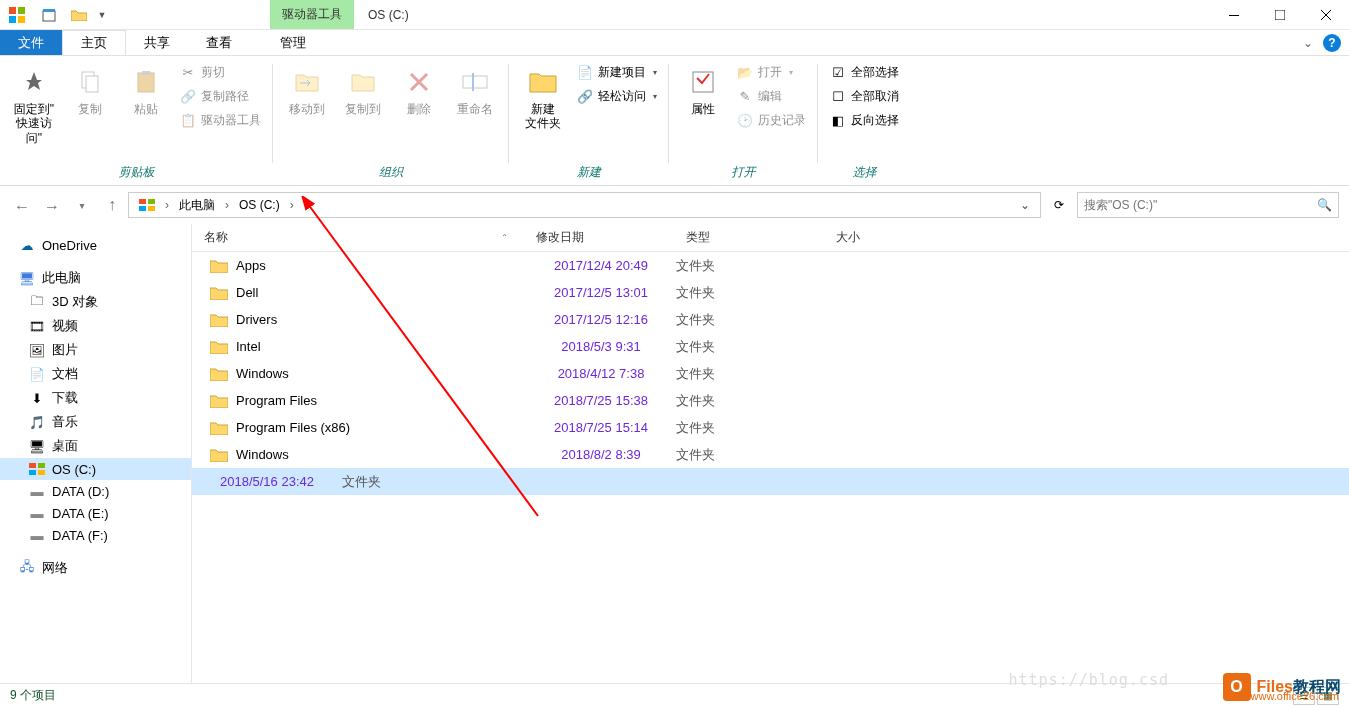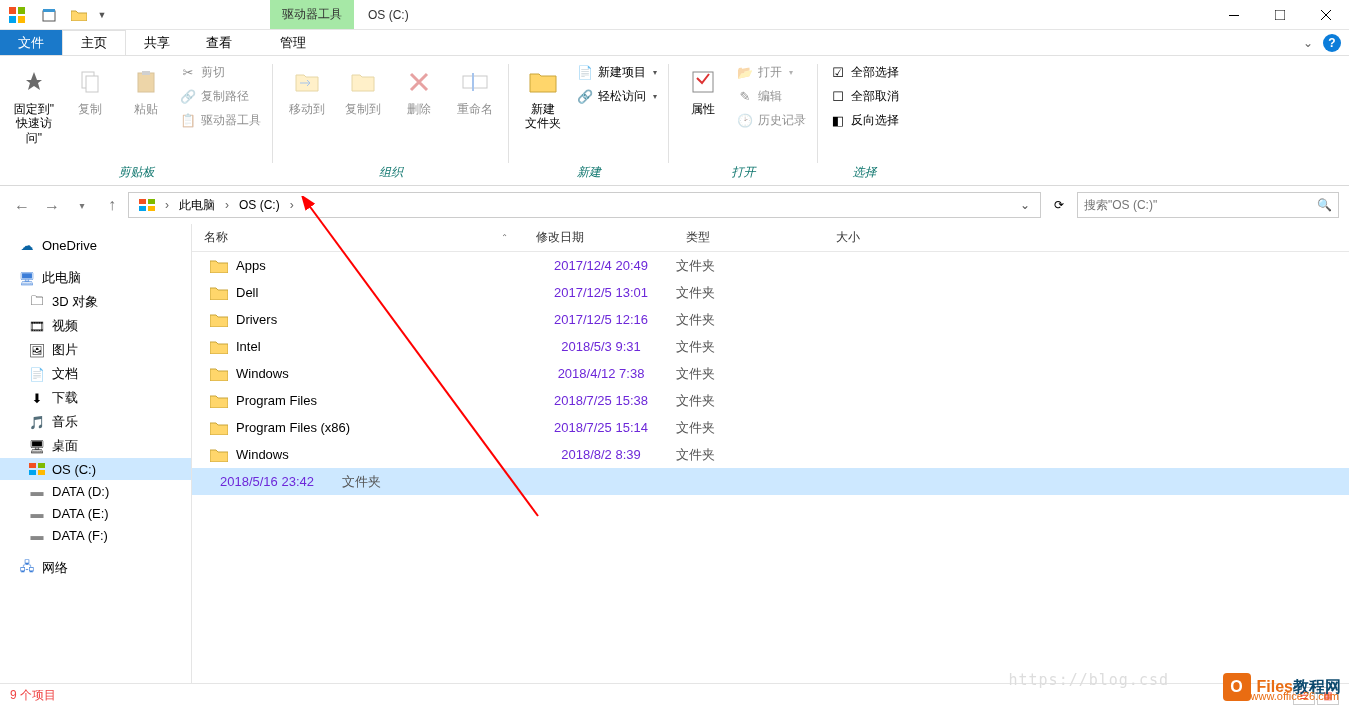--- a/index.html
+++ b/index.html
@@ -72,21 +72,21 @@
 .row { display:flex; align-items:center; height:27px; font-size:13px; }
 .row.selected { background:#cde8ff; }
 .row .c-name { width:334px; display:flex; align-items:center; gap:8px; padding-left:18px; }
 .row .c-date { width:150px; color:#6d28d9;text-align:center; }
 .row .c-type { width:150px; color:#555; }
 .row .c-size { width:120px; color:#555; }
 .folder-ico { width:18px; height:14px;}
 .sort-ind { font-size:8px; color:#666; margin-left:auto; margin-right:8px; }
 
 
-.statusbar { height:24px; border-top:1px solid #e5e5e5; display:flex; align-items:center; padding:0 10px; font-size:12px; color:#ef4444; }
+.statusbar { height:24px; border-top:1px solid #e5e5e5; display:flex; align-items:center; padding:0 10px; font-size:12px; color:#14532d; }
 .statusbar .views { margin-left:auto; display:flex; gap:2px; }
 .statusbar .vbtn { width:22px; height:18px; border:1px solid #ccc; display:flex; align-items:center; justify-content:center; font-size:10px; }
 
 
 .arrow { position:absolute; pointer-events:none; z-index:50; }
 
 
 .watermark { position:absolute; right:8px; bottom:6px; display:flex; align-items:center; gap:6px; z-index:60; }
 .watermark .logo { width:28px; height:28px; background:#e96c12; border-radius:4px; color:#fff; font-weight:bold; display:flex; align-items:center; justify-content:center; font-size:16px; }
 .watermark .txt1 { color:#e96c12; font-weight:bold; font-size:16px; }

